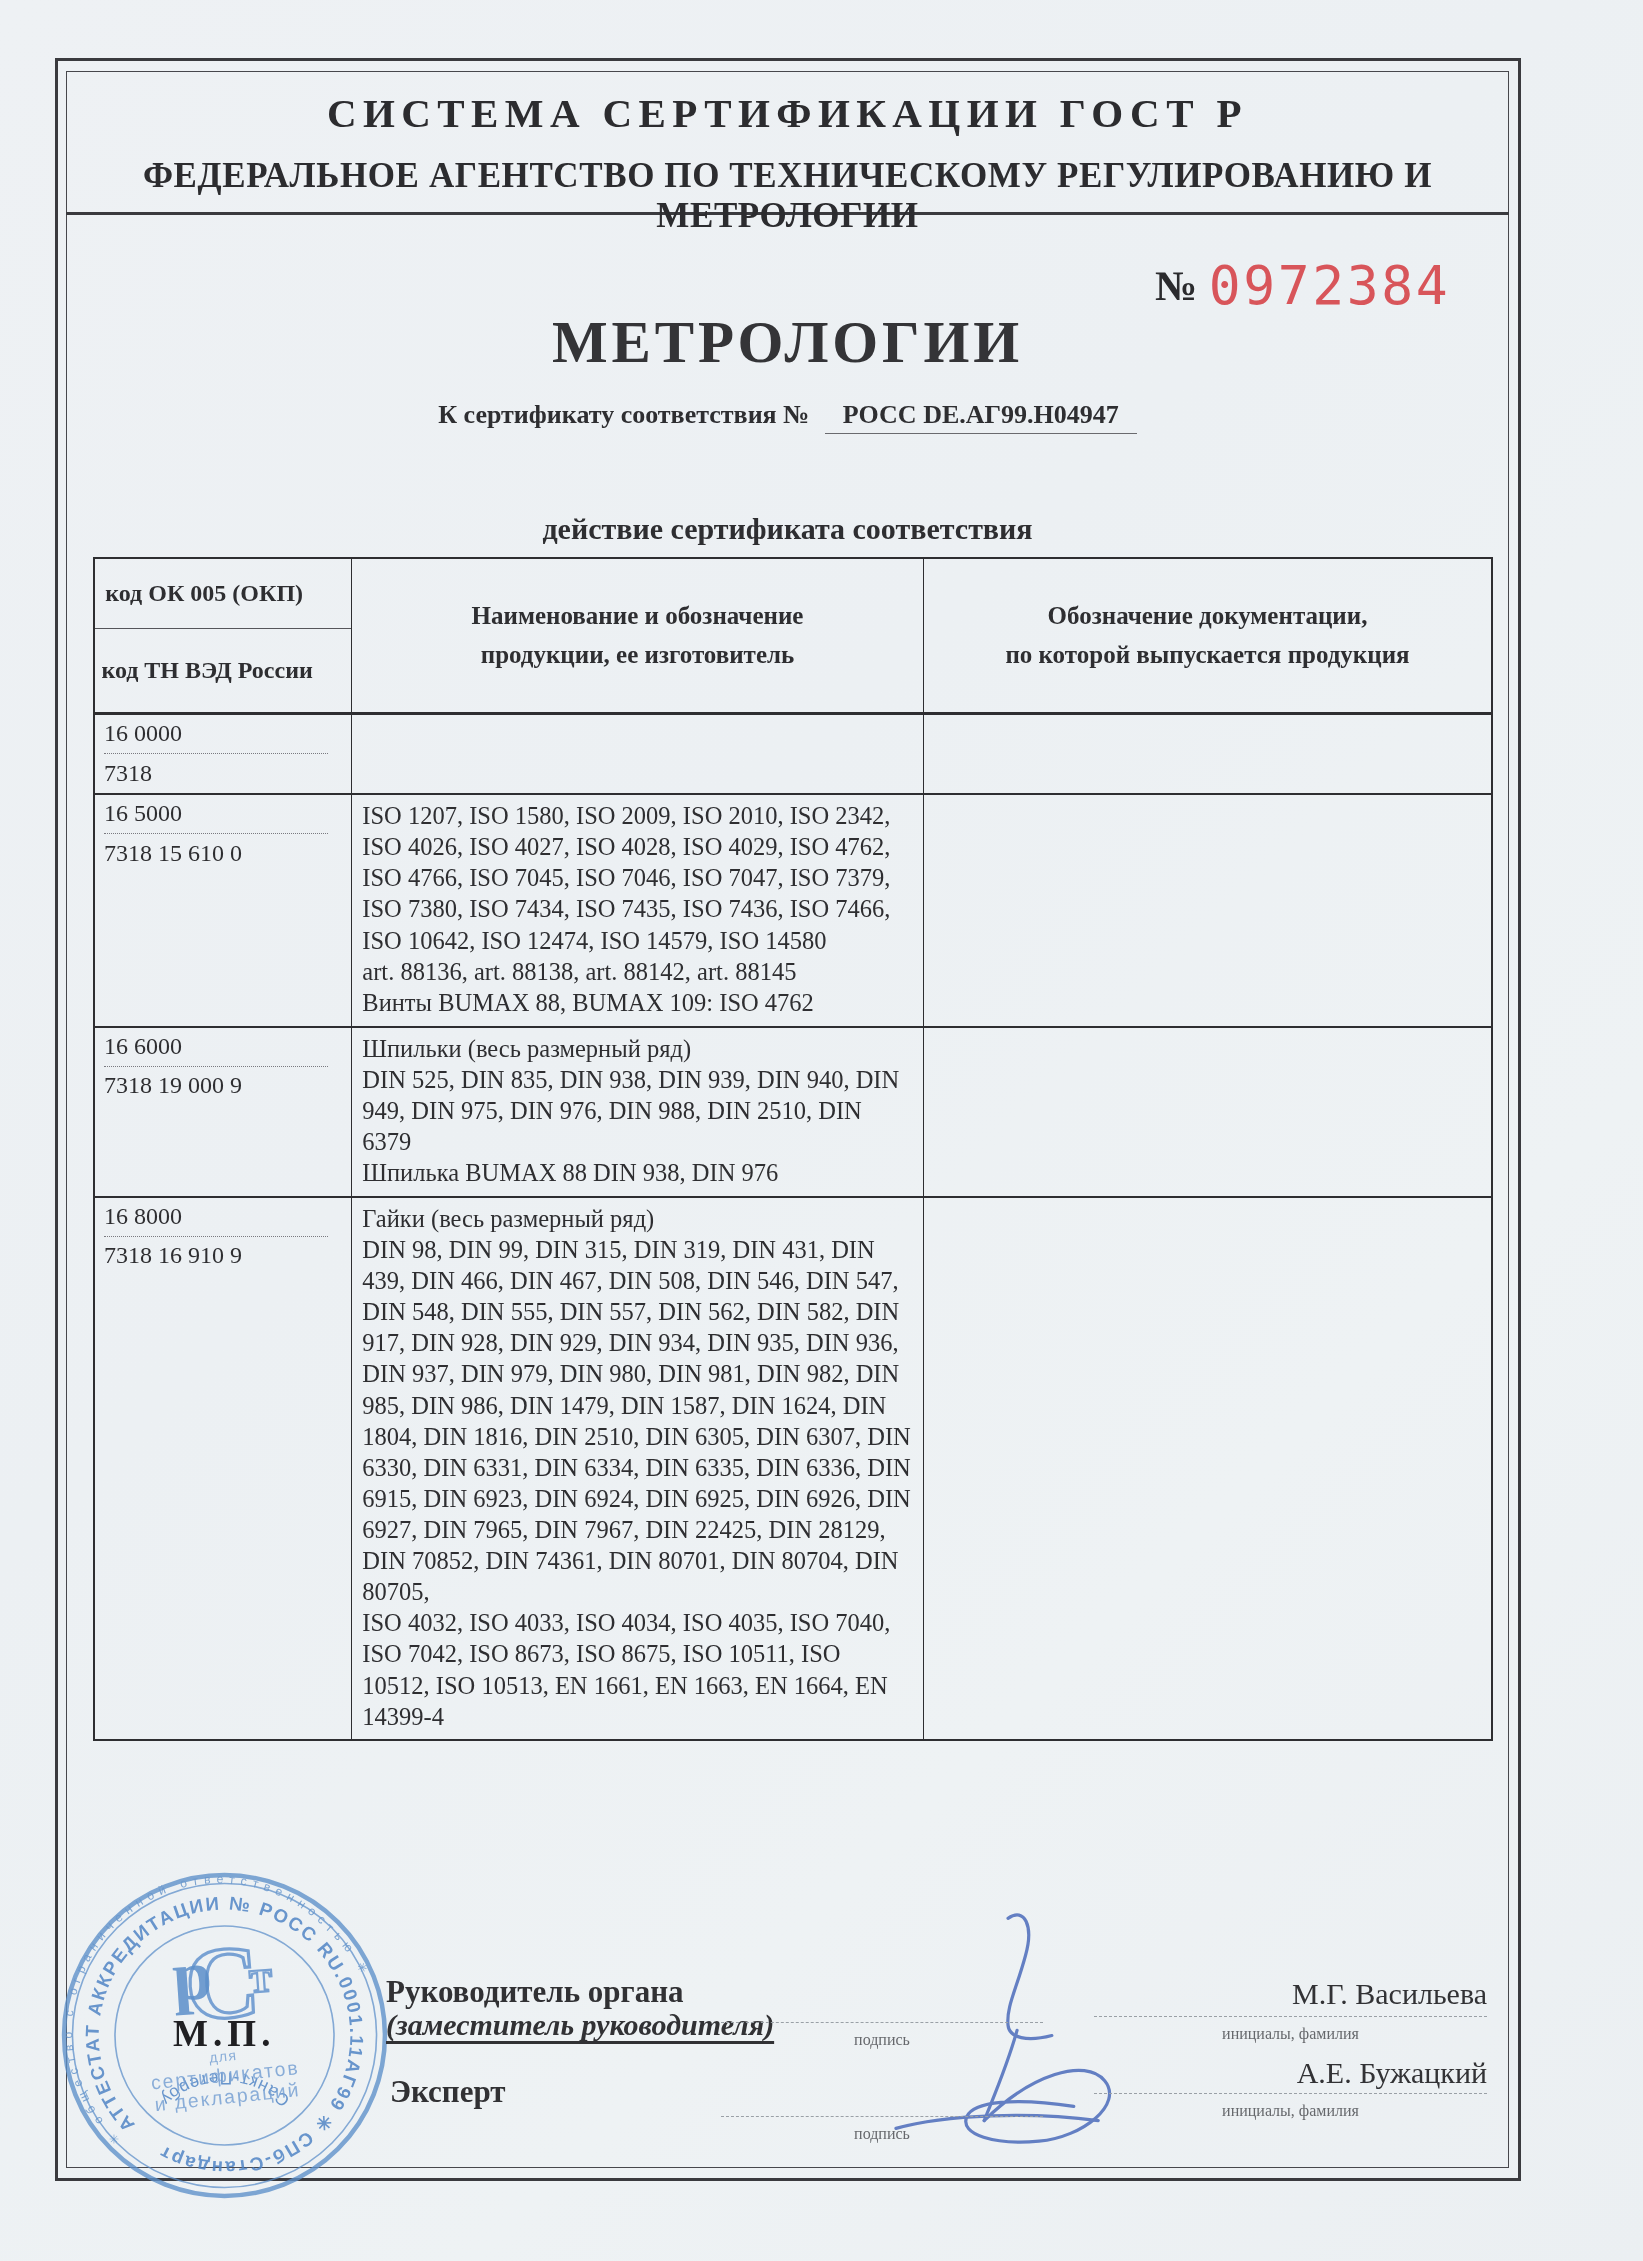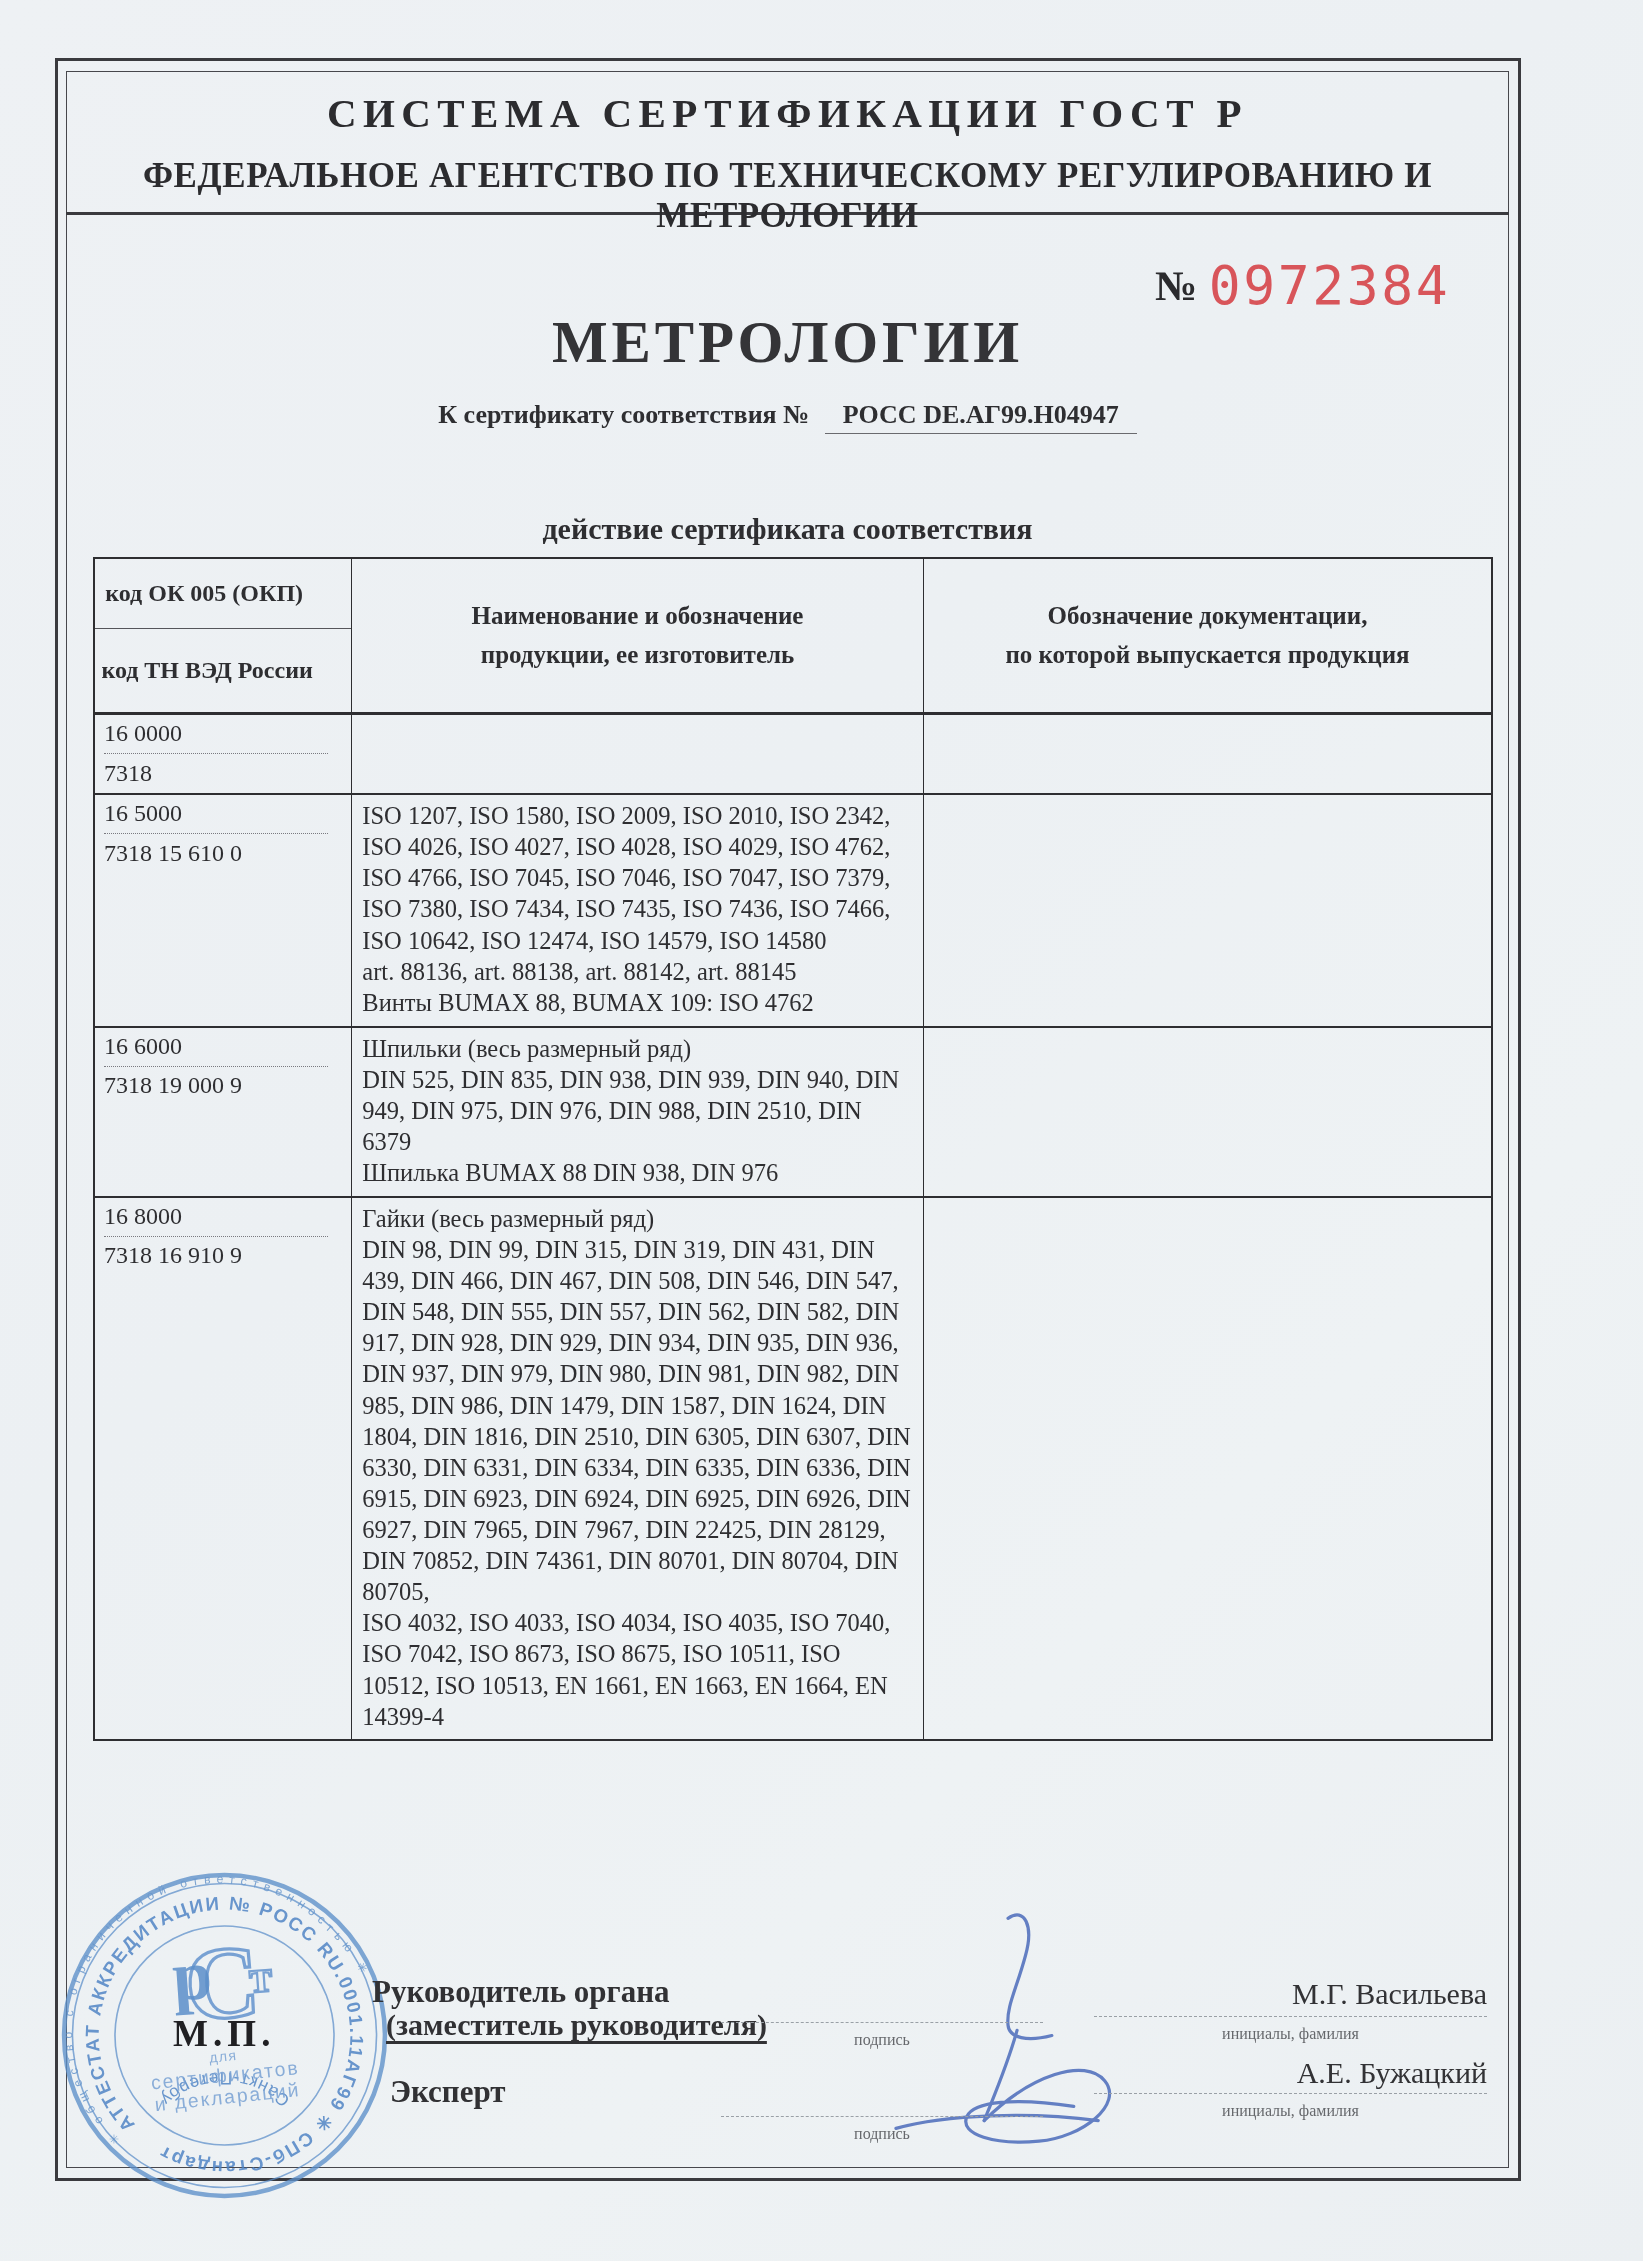--- a/index.html
+++ b/index.html
@@ -61,21 +61,21 @@
   .code-bot{display:block;}
   .drow .c2{padding:5.1px 9px 7.7px 10.3px;font-size:24.5px;line-height:1.27;
     white-space:pre-line;}
   .r1{min-height:66px;}
   .r2 .c2{min-height:218px;}
   .r3 .c2{min-height:157px;}
   .r4 .c2{min-height:497px;}
 
   
   .sig-label-big{position:absolute;font-size:31px;font-weight:bold;color:#313134;}
-  .role-deputy{text-decoration:underline;text-decoration-thickness:2.6px;text-underline-offset:6.4px;}
+  .role-deputy{text-decoration:underline;text-decoration-thickness:2.6px;text-underline-offset:6.4px;font-style:italic;}
   .sig-line{position:absolute;border-top:1.9px dashed #9aa0a6;height:0;}
   .micro-label{position:absolute;font-size:16px;color:#66686c;text-align:center;}
   .sig-name{position:absolute;font-size:30px;color:#323235;text-align:right;}
 
   .mp-mark{position:absolute;left:173px;top:2012px;font-size:37px;font-weight:bold;
     letter-spacing:5.1px;color:#202023;}
 
   .imprint{position:absolute;left:0;top:2204px;width:1644px;text-align:center;
     font-family:"Liberation Sans","DejaVu Sans",sans-serif;
     font-size:13.5px;color:#8b9094;letter-spacing:0.6px;}
@@ -196,21 +196,21 @@
 
   <svg class="sign-svg" width="335" height="277" viewBox="0 0 520 430">
     <g stroke="#4c6cbb" stroke-width="5" fill="none" stroke-linecap="round" opacity="0.85">
       <path d="M 236,30 C 262,12 276,42 263,88 C 249,140 233,168 236,196 C 238,216 266,222 304,212"></path>
       <path d="M 250,204 C 235,258 214,306 199,344"></path>
       <path d="M 199,344 C 272,272 356,246 386,282 C 416,318 352,370 284,376 C 216,382 160,366 172,338 C 182,314 248,308 338,322"></path>
       <path d="M 62,356 C 140,334 272,330 376,344"></path>
     </g>
   </svg>
 
-  <div class="sig-label-big" style="left:372px;top:1974px;">Руководитель органа</div>
+  <div class="sig-label-big" style="left:386px;top:1974px;">Руководитель органа</div>
   <div class="sig-label-big role-deputy" style="left:386px;top:2008px;font-size:30px;">(заместитель руководителя)</div>
   <div class="sig-label-big" style="left:390px;top:2074px;">Эксперт</div>
 
   <div class="sig-line" style="left:721px;top:2022px;width:322px;"></div>
   <div class="micro-label" style="left:721px;top:2031px;width:322px;">подпись</div>
 
   <div class="sig-name" style="left:1069px;top:1977px;width:418px;">М.Г. Васильева</div>
   <div class="sig-line" style="left:1094px;top:2016px;width:393px;"></div>
   <div class="micro-label" style="left:1094px;top:2025px;width:393px;">инициалы, фамилия</div>
 

